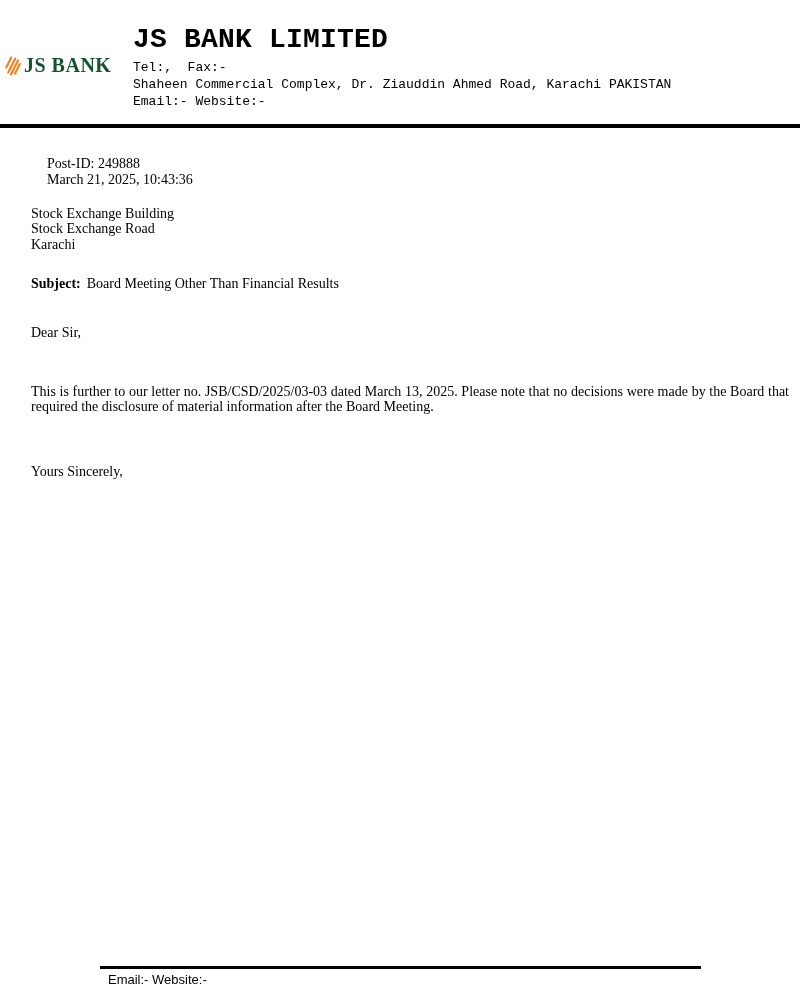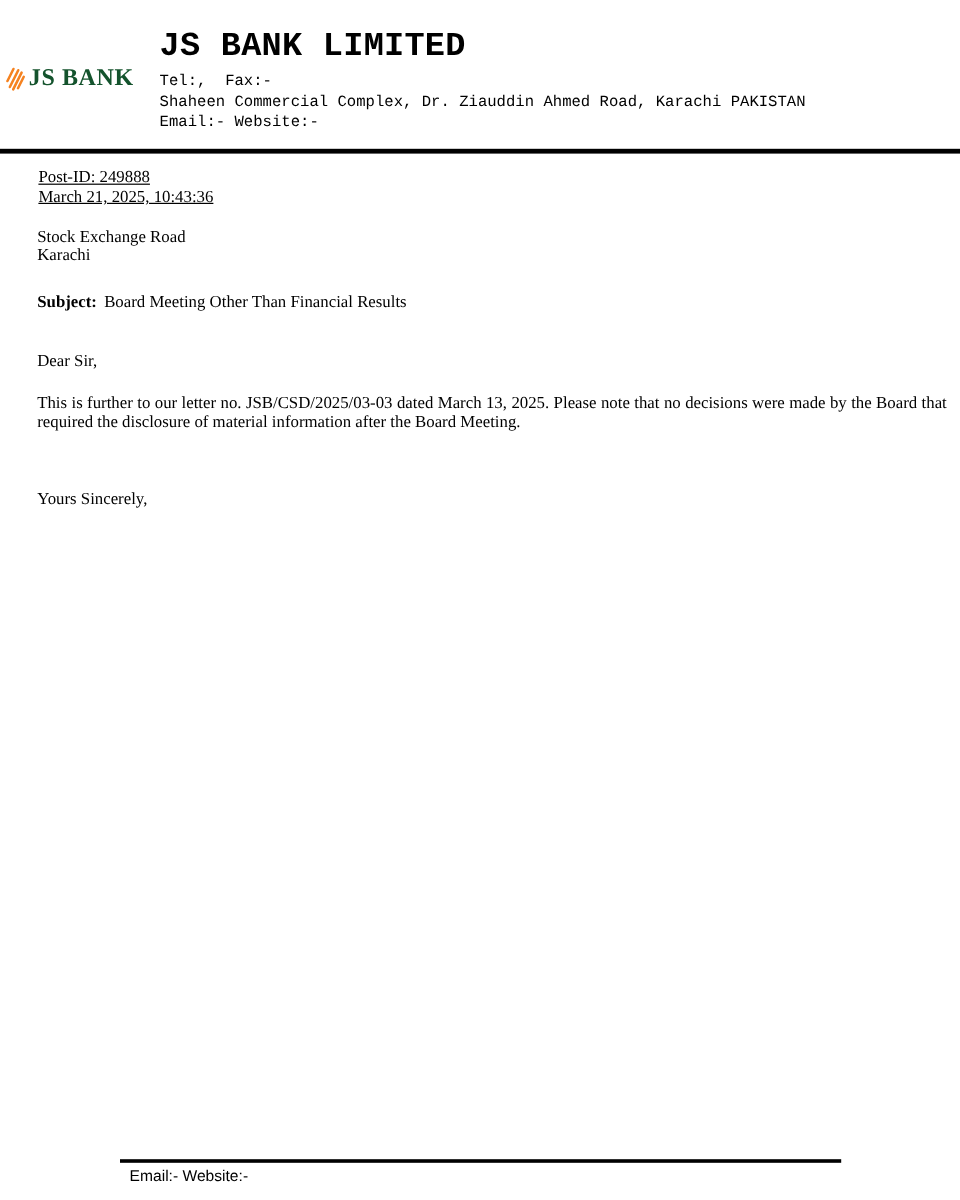--- a/index.html
+++ b/index.html
@@ -68,29 +68,29 @@
     margin-top: 14px;
     width: 100%;
   }
 
   
   .letter {
     padding: 12px 11px 0 31px;
     font-size: 14px;
     line-height: 15.8px;
   }
-  .block-meta { margin: 1px; text-decoration: underline; }
+  .block-meta { margin: 16px; }
   .block-recipient { margin-top: 18px; }
   .recipient-name { font-weight: bold; }
   .block-subject { margin-top: 23px; }
   .subject-label { font-weight: bold; }
   .subject-text { margin-left: 6px; }
   .block-salutation { margin-top: 33px; }
   .block-body {
-    margin-top: 19px;
+    margin-top: 43px;
     text-align: justify;
   }
   .block-closing { margin-top: 49px; }
 
   
   .footer-rule {
     position: absolute;
     left: 100px;
     top: 966px;
     width: 601px;
@@ -134,20 +134,21 @@
   <div class="top-rule"></div>
 
   <div class="letter">
 
     <div class="block-meta">
       <div>Post-ID: 249888</div>
       <div>March 21, 2025, 10:43:36</div>
     </div>
 
     <div class="block-recipient">
+      <div>Stock Exchange Building</div>
       <div>Stock Exchange Road</div>
       <div>Karachi</div>
     </div>
 
     <div class="block-subject">
       <span class="subject-label">Subject:</span><span class="subject-text">Board Meeting Other Than Financial Results</span>
     </div>
 
     <div class="block-salutation">Dear Sir,</div>
 

